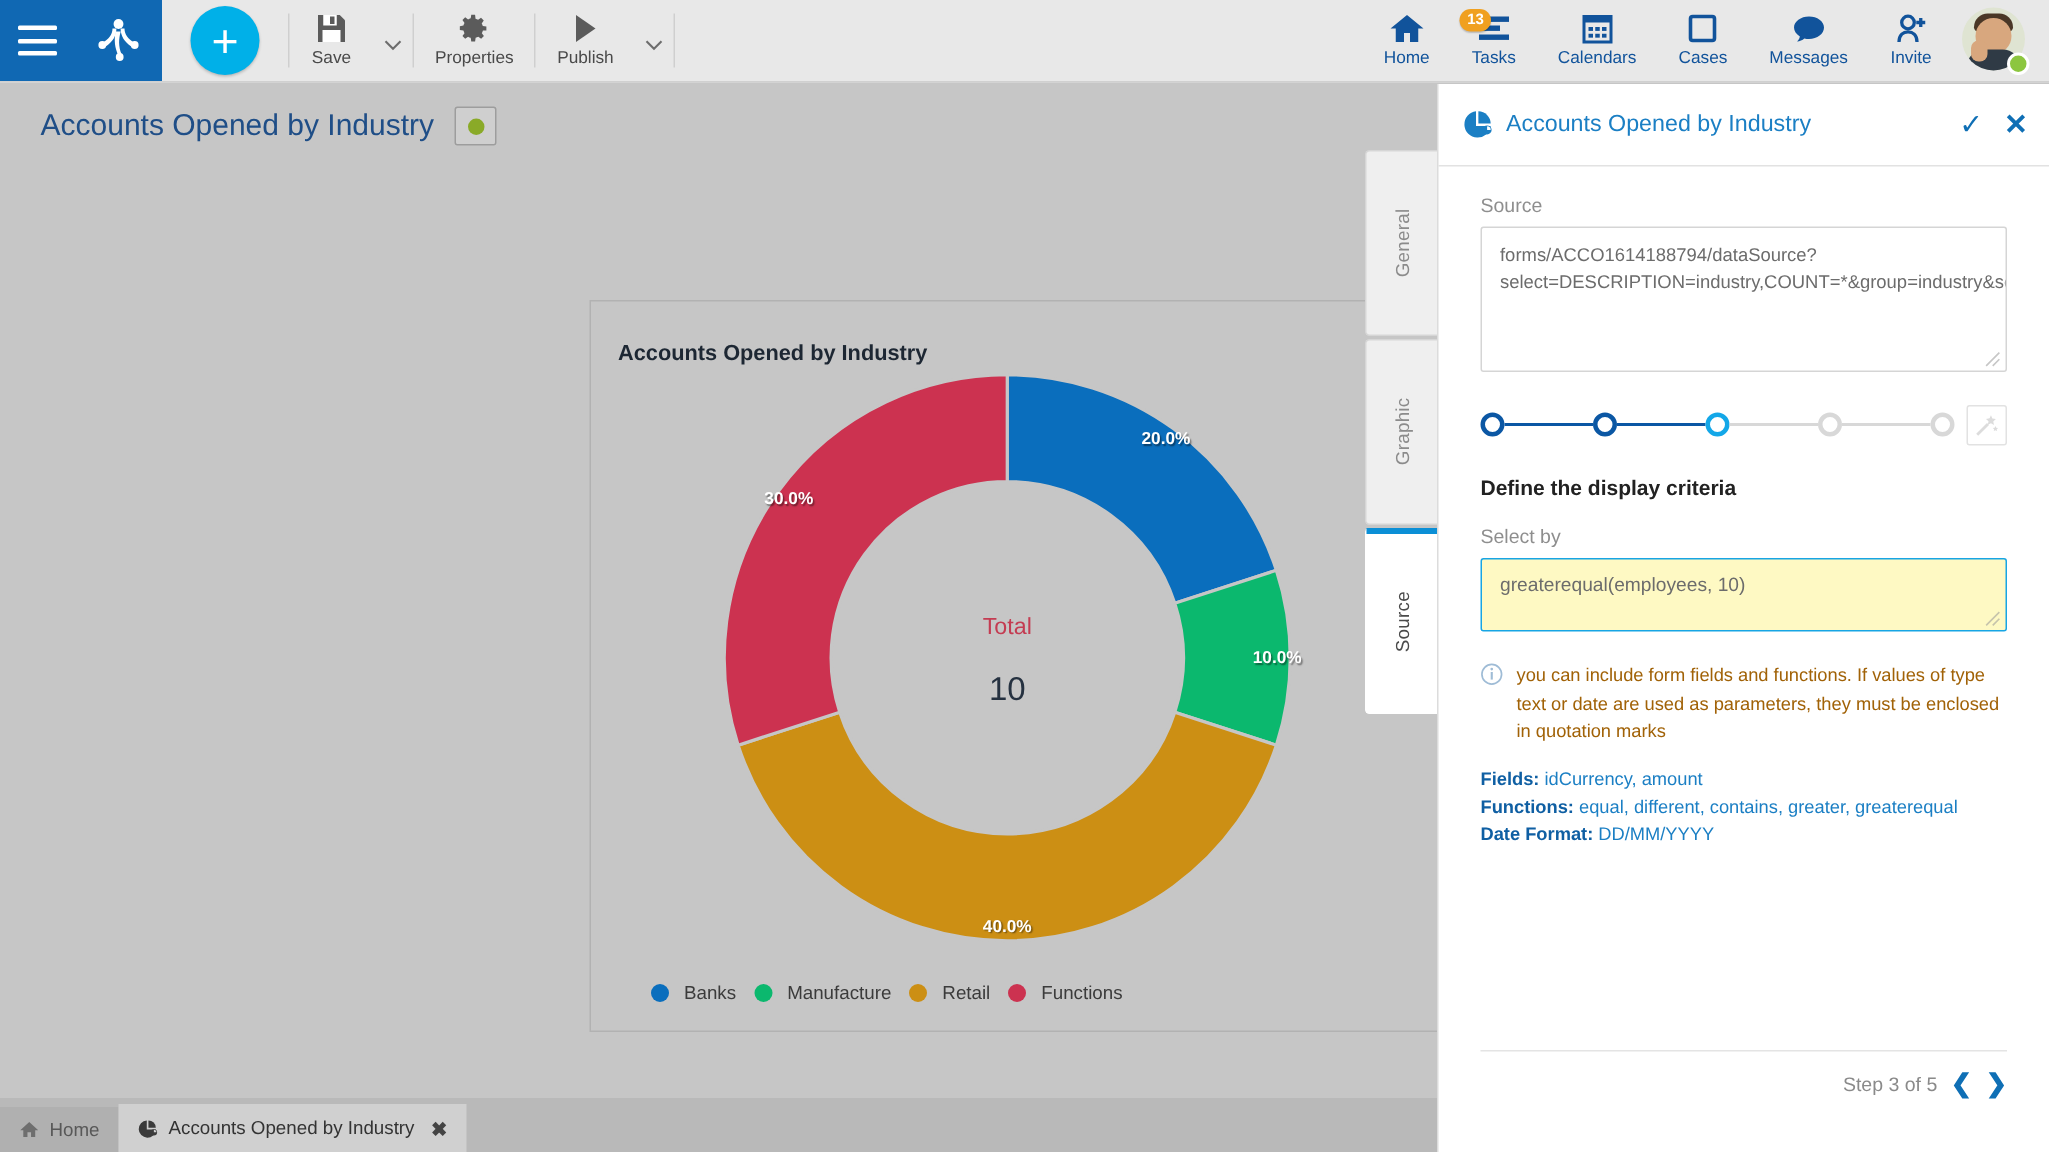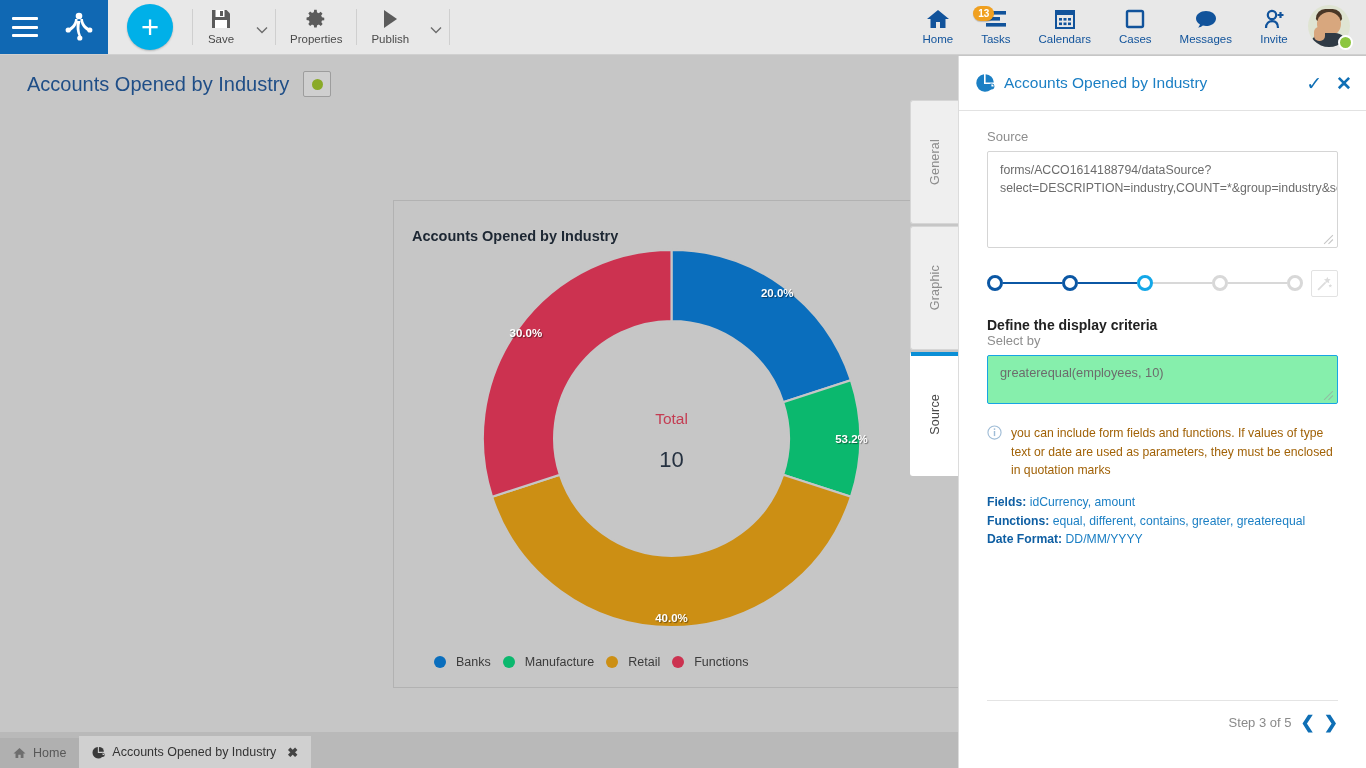--- a/index.html
+++ b/index.html
@@ -177,25 +177,25 @@
   .step-dot.current { border: 3px solid #13a7e8; }
   .step-dot.todo { border: 3px solid #d8d8d8; }
   .step-line { height: 2px; flex: 1; background: #d8d8d8; }
   .step-line.done { background: #0b57a4; }
   .wand-btn {
     width: 27px; height: 27px; border: 1px solid #e2e2e2; border-radius: 2px;
     display: flex; align-items: center; justify-content: center; margin-left: 8px; cursor: pointer;
   }
 
   .criteria-title { margin-top: 19px; font-size: 14px; font-weight: bold; color: #222; }
-  .selectby-label { font-size: 13px; color: #8e8e8e; margin-bottom: 7px; }
+  .selectby-label { margin-top: 17px; font-size: 13px; color: #8e8e8e; margin-bottom: 7px; }
   .selectbox {
     width: 100%; height: 49px; border: 1px solid #17a5e4; border-radius: 2px;
     padding: 9px 12px; font-size: 12.8px; color: #6c6c6c;
-    position: relative; background: #86efac;
+    position: relative; background: #fef9c3;
   }
 
   .infoblock { margin-top: 20px; display: flex; gap: 9px; }
   .info-icon { flex: none; margin-top: 1px; }
   .info-text { font-size: 12.2px; color: #a16207; line-height: 1.52; }
   .examples { margin-top: 13px; font-size: 12.2px; color: #1b7fc4; line-height: 1.55; }
   .examples b { color: #0f5fa3; }
 
   .rp-divider { position: absolute; left: 28px; right: 28px; top: 589px; height: 1px; background: #e4e4e4; }
   .stepfooter {
@@ -365,21 +365,21 @@
             <path d="M193.20353859692506 69.71633455125516 A98 98 0 0 1 193.20353859692506 130.28366544874484 L158.01444749400437 118.8500366568718 A61 61 0 0 0 158.01444749400437 81.1499633431282 Z" fill="#0bb86e" stroke="#c6c6c6" stroke-width="1.1"></path>
             <path d="M193.20353859692506 130.28366544874484 A98 98 0 0 1 6.796461403074957 130.28366544874484 L41.985552505995635 118.8500366568718 A61 61 0 0 0 158.01444749400437 118.8500366568718 Z" fill="#cc8f14" stroke="#c6c6c6" stroke-width="1.1"></path>
             <path d="M6.796461403074957 130.28366544874484 A98 98 0 0 1 99.99999999999999 2 L99.99999999999999 39 A61 61 0 0 0 41.985552505995635 118.8500366568718 Z" fill="#cc3250" stroke="#c6c6c6" stroke-width="1.1"></path>
           </svg>
         <div class="donut-center">
           <div class="dc-total">Total</div>
           <div class="dc-value">10</div>
         </div>
         <div id="slice-labels">
             <div class="slice-label" style="left: 298.294px; top: 46.8871px; transform: translate(-50%, -50%);">20.0%</div>
-            <div class="slice-label" style="left: 372.488px; top: 192.5px; transform: translate(-50%, -50%);">53.2%</div>
+            <div class="slice-label" style="left: 372.488px; top: 192.5px; transform: translate(-50%, -50%);">10.0%</div>
             <div class="slice-label" style="left: 192.5px; top: 372.488px; transform: translate(-50%, -50%);">40.0%</div>
             <div class="slice-label" style="left: 46.8871px; top: 86.706px; transform: translate(-50%, -50%);">30.0%</div>
           </div>
       </div>
 
       <div class="legend" id="legend">
           <div class="legend-item">
             <span class="legend-swatch" style="background: rgb(10, 110, 189);"></span>
             <span class="legend-label">Banks</span>
           </div>

